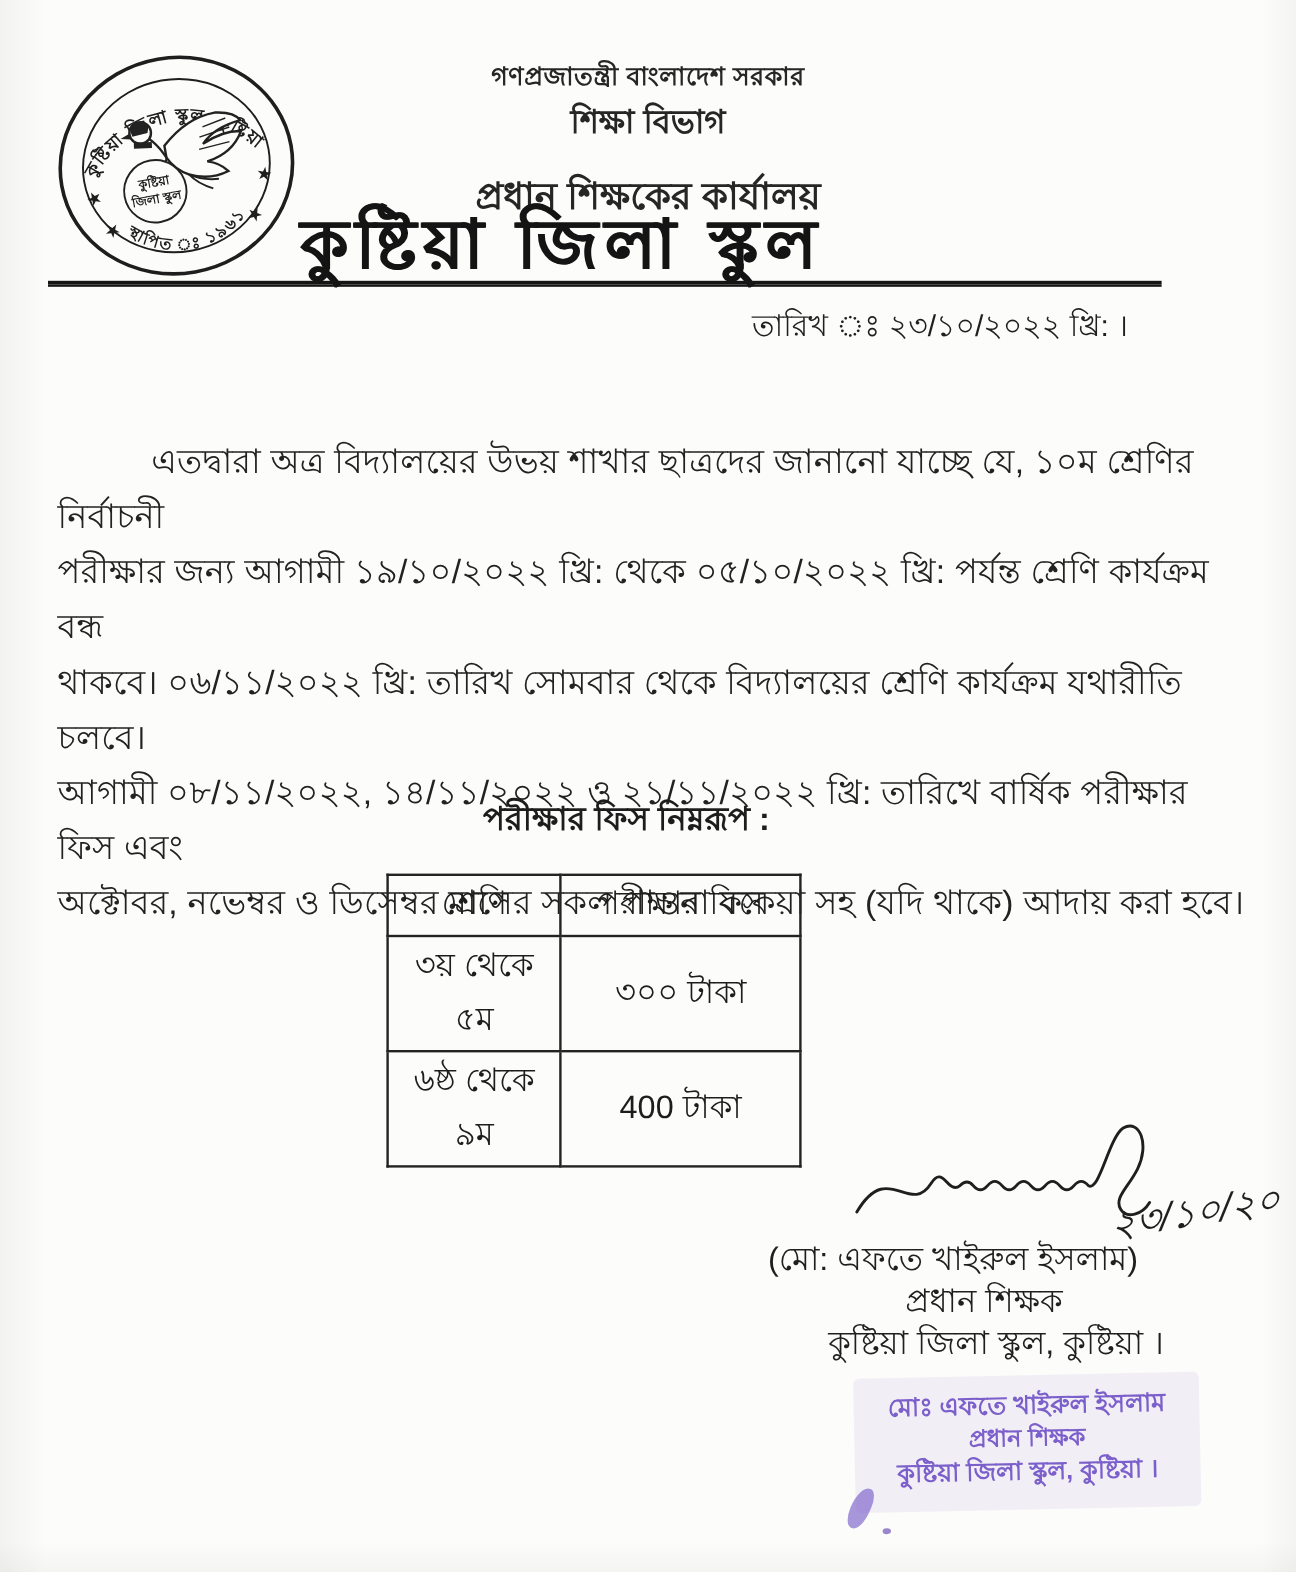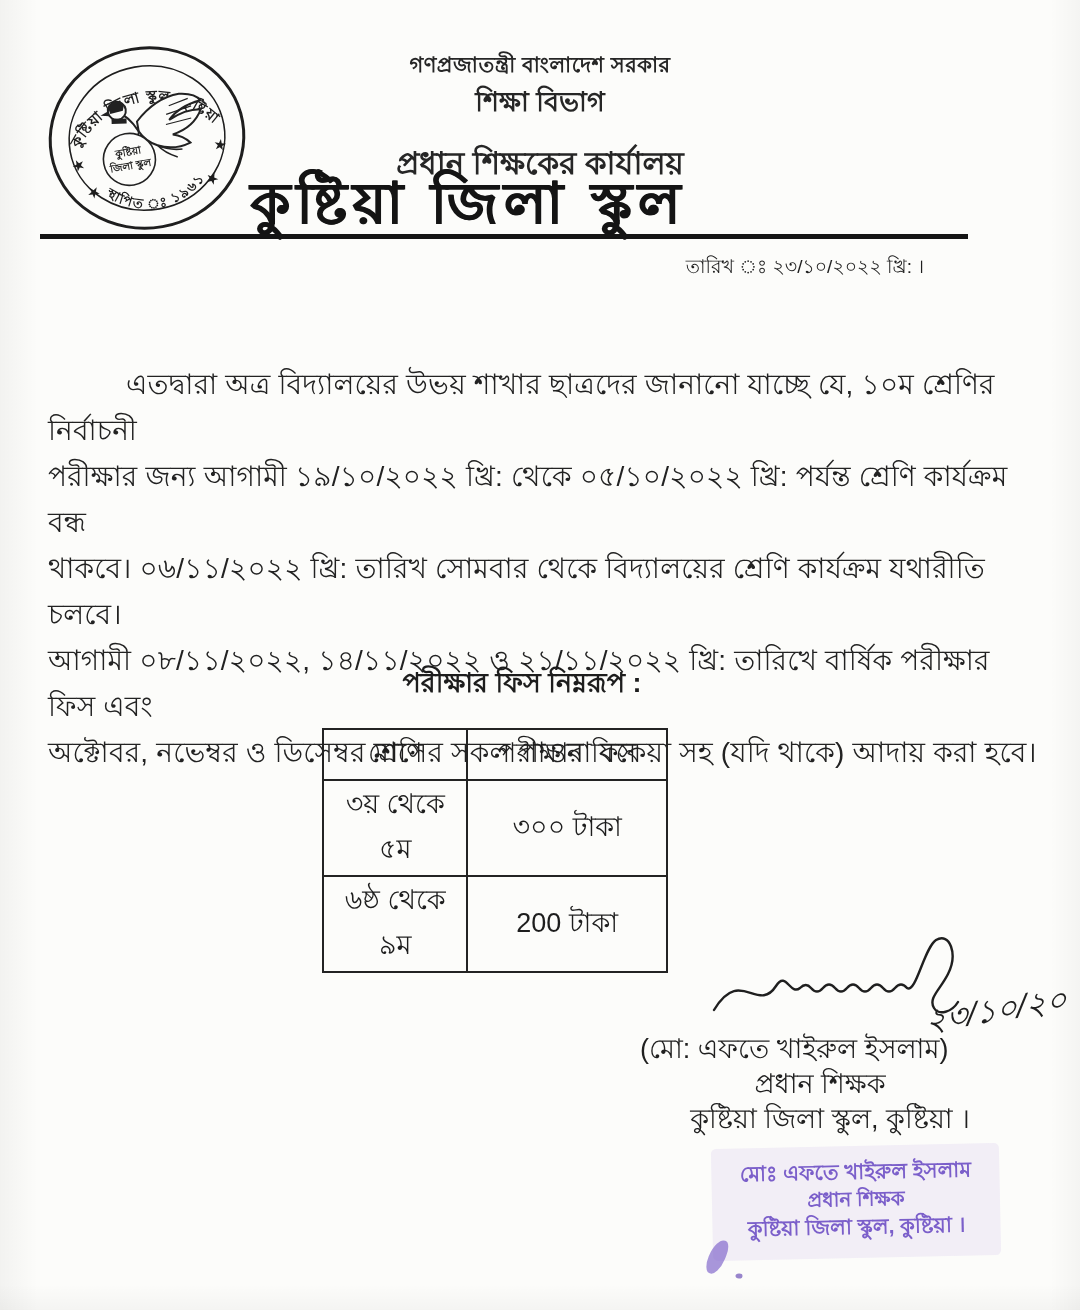--- a/index.html
+++ b/index.html
@@ -40,22 +40,22 @@
     color:#141414; text-shadow:1px 0 0 #141414;
     white-space:nowrap;
   }
 
   .double-rule {
     position:absolute; left:40px; top:234px; width:928px; height:5px;
     border-top:3px solid #151515; border-bottom:2px solid #151515;
   }
 
   .date-line {
-    position:absolute; left:524px; top:252px; width:400px;
-    text-align:right; font-size:19px; font-weight:500; color:#1f1f1f;
+    position:absolute; left:540px; top:252px; width:400px;
+    text-align:right; font-size:25px; font-weight:500; color:#1f1f1f;
   }
 
   
   .body-text {
     position:absolute; left:48px; top:362px; width:992px;
     font-size:28px; color:#222;
   }
   .bl { line-height:46px; letter-spacing:.2px; }
   .bl.indent { text-indent:78px; }
 
@@ -182,21 +182,21 @@
         <th>পরীক্ষার ফিস</th>
       </tr>
     </thead>
     <tbody>
       <tr>
         <td>৩য় থেকে ৫ম</td>
         <td>৩০০ টাকা</td>
       </tr>
       <tr>
         <td>৬ষ্ঠ থেকে ৯ম</td>
-        <td>200 টাকা</td>
+        <td>400 টাকা</td>
       </tr>
     </tbody>
   </table>
 
   <div class="sig-scribble">
     <svg width="370" height="115" viewBox="0 0 370 115">
       <path d="M14,80 C40,36 58,84 76,56 C86,40 90,66 100,58
                q6,-6 11,0 q6,7 12,0 q6,-7 12,0 q6,7 12,0 q6,-7 12,0 q6,7 12,0 q6,-7 12,0 q6,7 12,0 q6,-7 12,0
                C216,64 224,18 236,10 C250,2 258,24 248,44 C240,60 228,68 234,78 C239,86 252,82 258,72" fill="none" stroke="#1f1f1f" stroke-width="2.4" stroke-linecap="round"></path>
       <text x="240" y="100" font-size="32" fill="#1f1f1f" font-style="italic" transform="rotate(-9 240 100) skewX(-8)">২৩/১০/২০২২</text>

